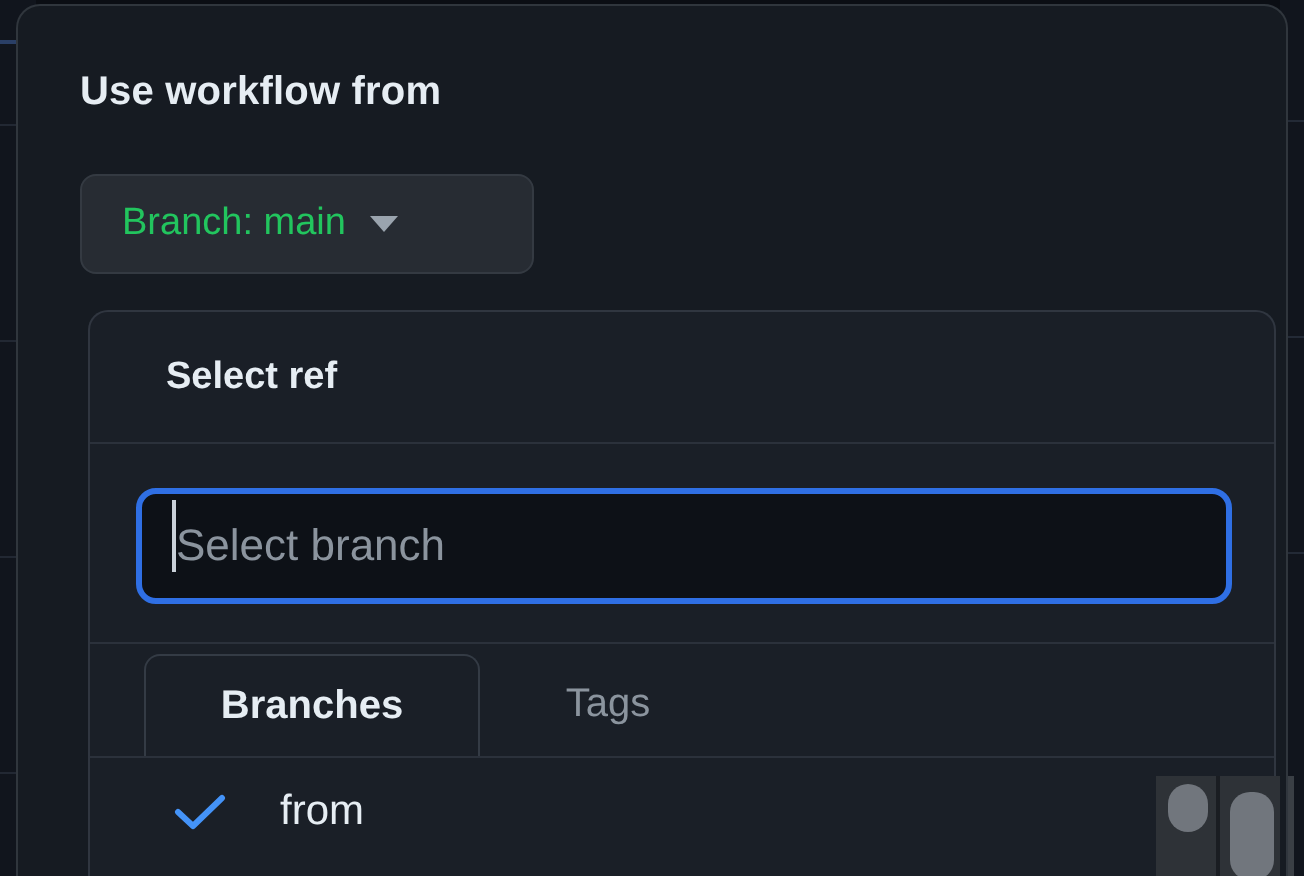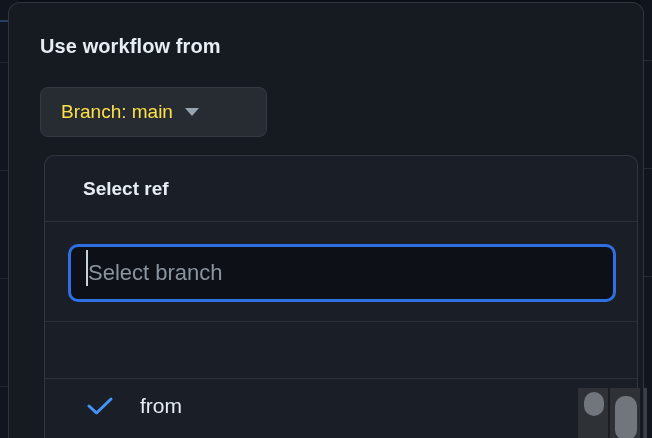--- a/index.html
+++ b/index.html
@@ -95,21 +95,21 @@
     background: #272c33;
     border: 1px solid #343a42;
     border-radius: 8px;
     display: flex;
     align-items: center;
     padding: 0 20px;
     cursor: pointer;
   }
   .branch-button-label {
     font-size: 19px;
-    color: #fde047;
+    color: #22c55e;
     white-space: nowrap;
   }
   .caret-down {
     margin-left: 12px;
     width: 0; height: 0;
     border-left: 7px solid transparent;
     border-right: 7px solid transparent;
     border-top: 8px solid #9aa4ae;
   }
 
@@ -308,20 +308,24 @@
     <div class="ref-panel">
 
       <div class="ref-header">
         <div class="ref-header-title">Select ref</div>
       </div>
 
       <div class="ref-search-row">
         <input class="search-input" type="text" placeholder="Select branch" style="">
       </div>
 
+      <div class="tabs">
+        <div class="tab tab-active">Branches</div>
+        <div class="tab tab-inactive">Tags</div>
+      </div>
 
       <div class="ref-list">
         <div class="ref-list-item">
           <svg class="check-icon" viewBox="0 0 26 18">
             <path d="M2 9 L9.5 16 L24 2" fill="none" stroke="#4493f8" stroke-width="3" stroke-linecap="round" stroke-linejoin="round"></path>
           </svg>
           <span class="ref-item-label">from</span>
         </div>
       </div>
 

